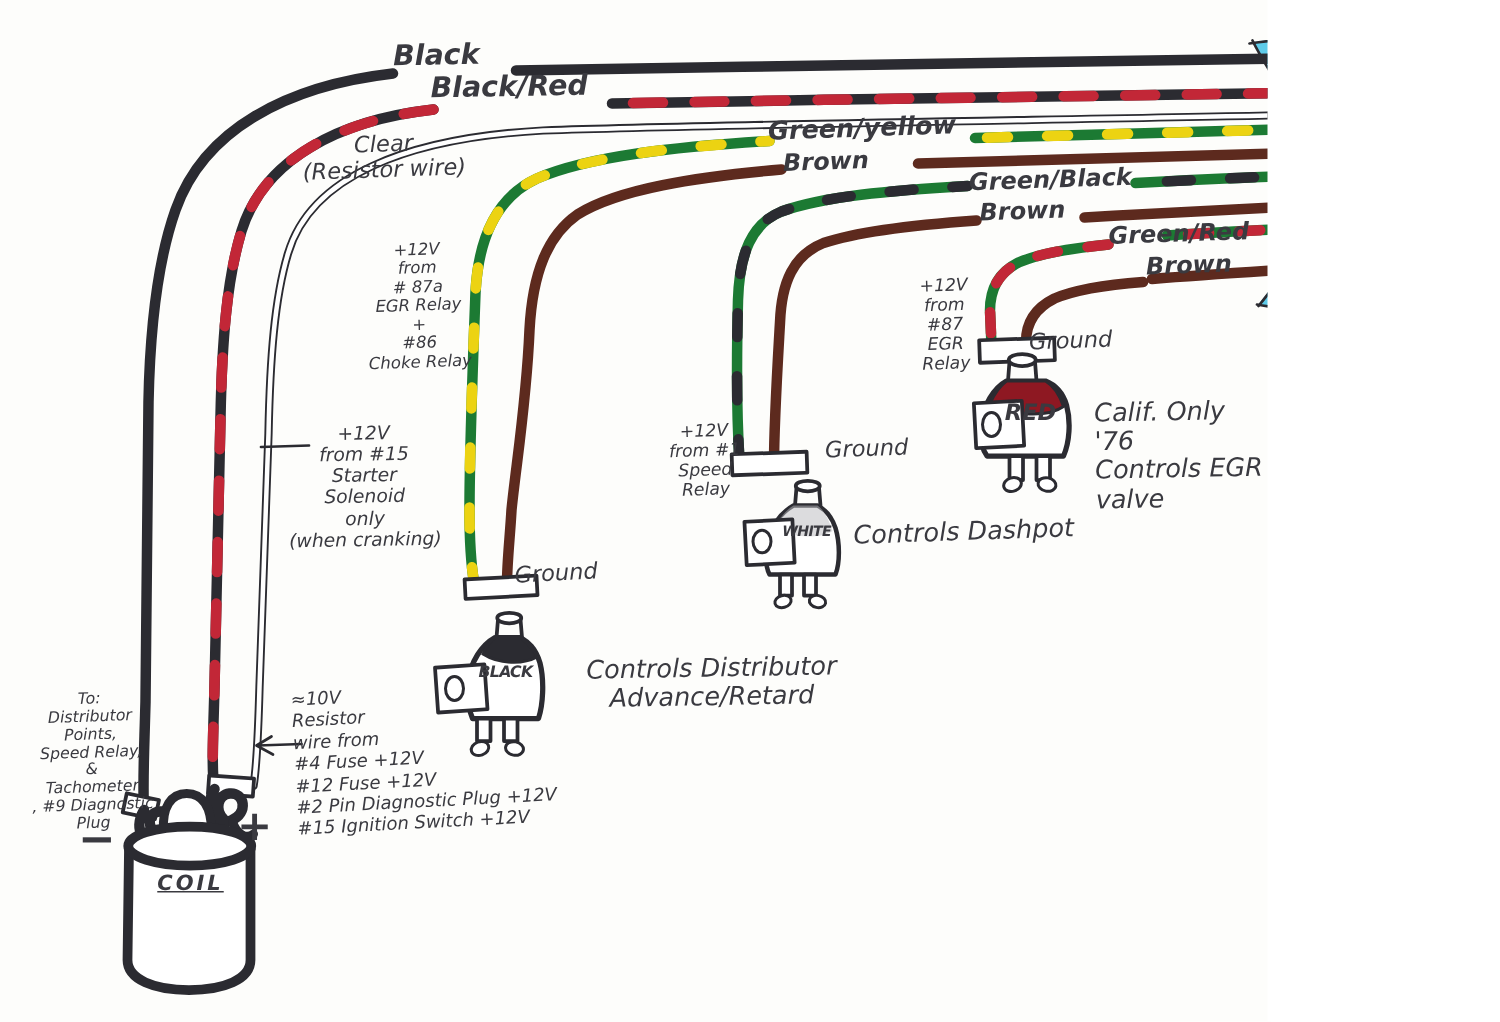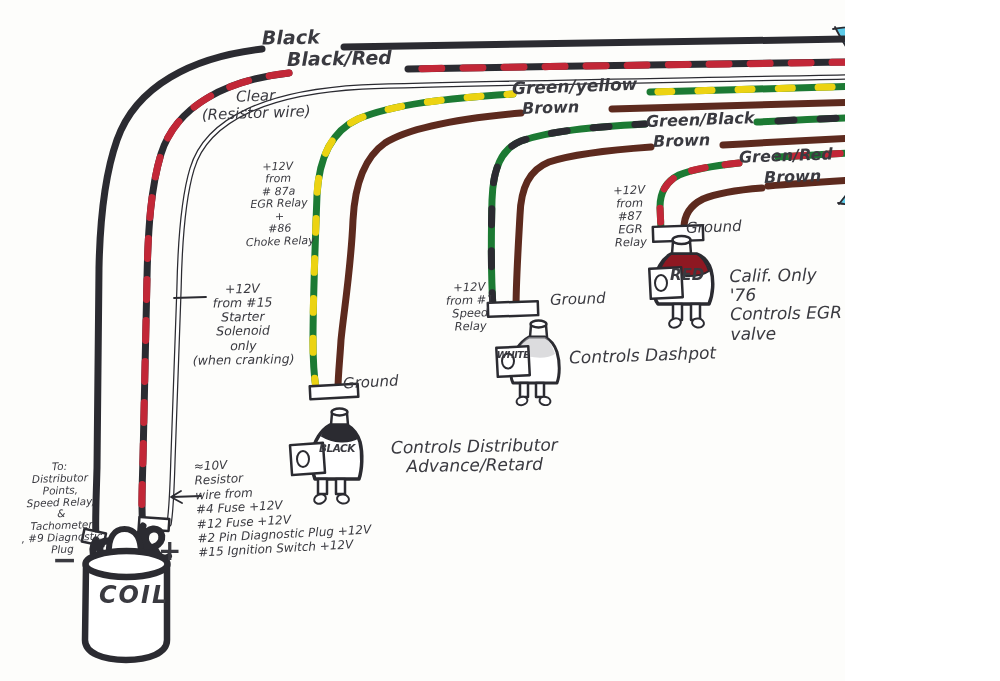--- a/index.html
+++ b/index.html
@@ -228,26 +228,26 @@
 #4 Fuse +12V
 #12 Fuse +12V
 #2 Pin Diagnostic Plug +12V
 #15 Ignition Switch +12V</div>
 
   <div class="hand" style="left:343px; top:374px; font-size:15px; transform:rotate(-3deg);">Ground</div>
   <div class="hand" style="left:550px; top:291px; font-size:15px; transform:rotate(-2deg);">Ground</div>
   <div class="hand" style="left:686px; top:219px; font-size:15px; transform:rotate(-2deg);">Ground</div>
 
   <div class="hand b c" style="left:316px; top:443px; width:42px; font-size:10.5px; letter-spacing:-0.5px;">BLACK</div>
-  <div class="hand b c" style="left:492px; top:350px; width:42px; font-size:9.5px; letter-spacing:-0.5px;">WHITE</div>
+  <div class="hand b c" style="left:512px; top:350px; width:42px; font-size:9.5px; letter-spacing:-0.5px;text-align:right;">WHITE</div>
   <div class="hand b c" style="left:666px; top:267px; width:42px; font-size:15px;">RED</div>
 
   <div class="hand c" style="left:372px; top:437px; width:205px; font-size:17px; transform:rotate(-1deg);">Controls Distributor
 Advance/Retard</div>
   <div class="hand" style="left:569px; top:346px; font-size:17px; transform:rotate(-2deg);">Controls Dashpot</div>
   <div class="hand" style="left:730px; top:266px; font-size:17px; transform:rotate(-1deg);">Calif. Only '76
 Controls EGR valve</div>
 
-  <div class="hand b c" style="left:99px; top:582px; width:56px; font-size:24px; letter-spacing:2px;">COIL</div>
+  <div class="hand b c" style="left:99px; top:582px; width:56px; font-size:14px; letter-spacing:2px;text-decoration:underline;">COIL</div>
   <div class="hand b" style="left:158px; top:535px; font-size:28px; font-style:normal;">+</div>
   <div class="hand b" style="left:52px; top:543px; font-size:30px; font-style:normal;">−</div>
 
 </div>
 
 </body></html>

